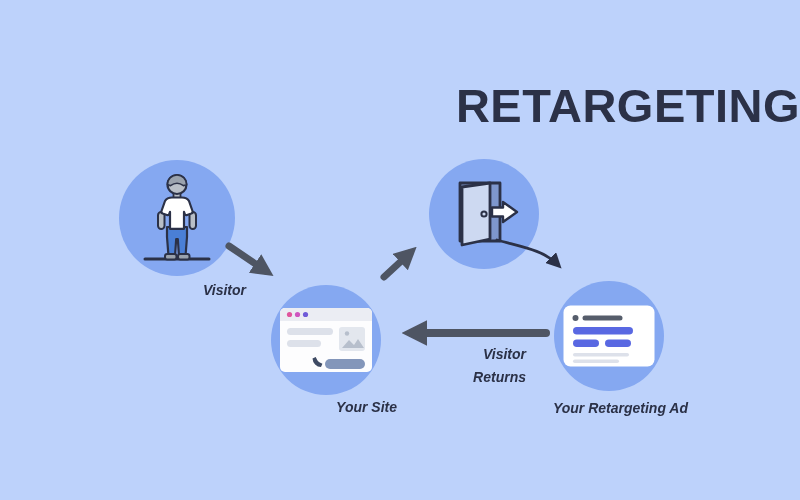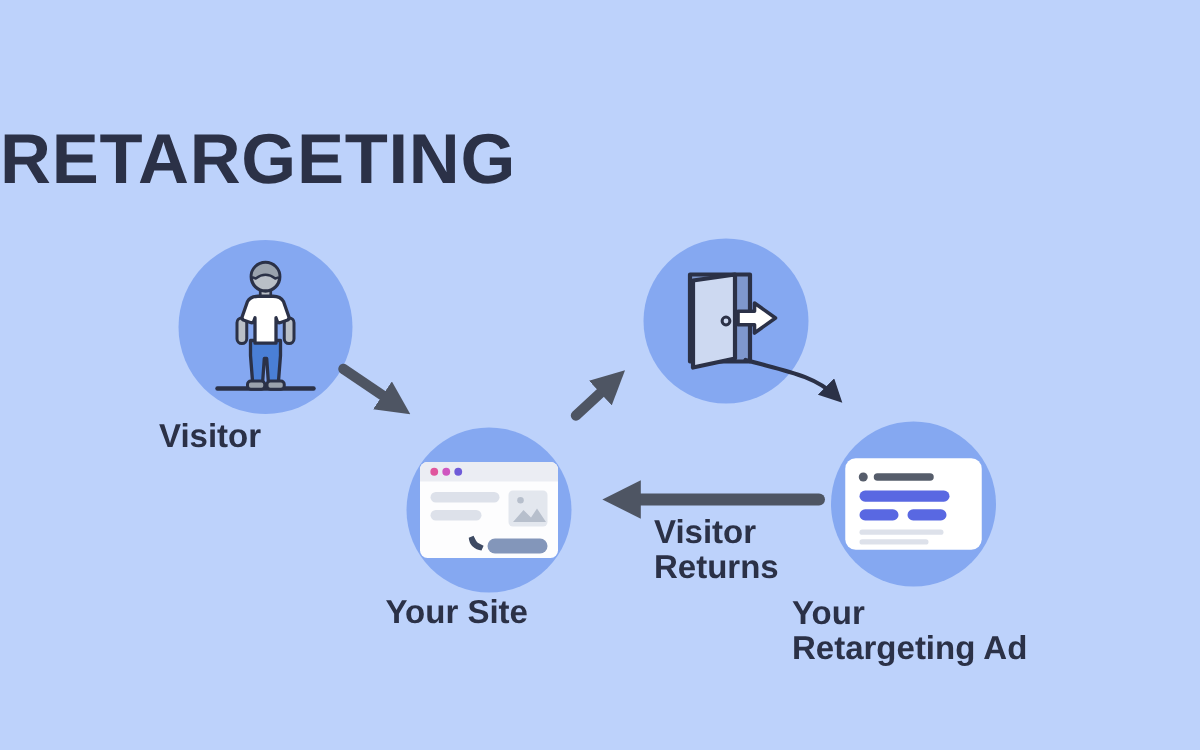--- a/index.html
+++ b/index.html
@@ -25,37 +25,38 @@
     --c-imgglyph:#b7bfcc;
   }
   html,body{margin:0;padding:0;}
   body{font-family:"Liberation Sans","DejaVu Sans",sans-serif;}
   .canvas{
     position:relative;width:800px;height:500px;overflow:hidden;
     background:var(--c-bg);
   }
   .title{
     position:absolute;left:0;right:0;top:78px;
-    text-align:left;
+    text-align:right;
     font-size:47px;font-weight:800;letter-spacing:.5px;
     color:var(--c-ink);
   }
   .node-circle{
     position:absolute;border-radius:50%;
     background:var(--c-circle);
     display:flex;align-items:center;justify-content:center;
   }
   #circle-visitor{left:119px;top:160px;width:116px;height:116px;}
   #circle-site{left:271px;top:285px;width:110px;height:110px;}
   #circle-leaves{left:429px;top:159px;width:110px;height:110px;}
   #circle-ad{left:554px;top:281px;width:110px;height:110px;}
   .node-label{
-    position:absolute;text-align:left;
-    font-weight:bold;font-size:22px;line-height:23px;
+    position:absolute;text-align:right;
+    font-weight:bold;font-size:14px;line-height:23px;
     color:var(--c-ink);
+    font-style:italic;
   }
   #label-visitor{left:106px;top:279px;width:140px;}
   #label-site{left:257px;top:396px;width:140px;}
   #label-leaves{left:439px;top:273px;width:90px;}
   #label-ad{left:528px;top:397px;width:160px;}
   #label-returns{left:436px;top:343px;width:90px;}
   .arrows{position:absolute;left:0;top:0;width:800px;height:500px;pointer-events:none;}
   
   .s-ink{stroke:var(--c-ink);}
   .f-none{fill:none;}

